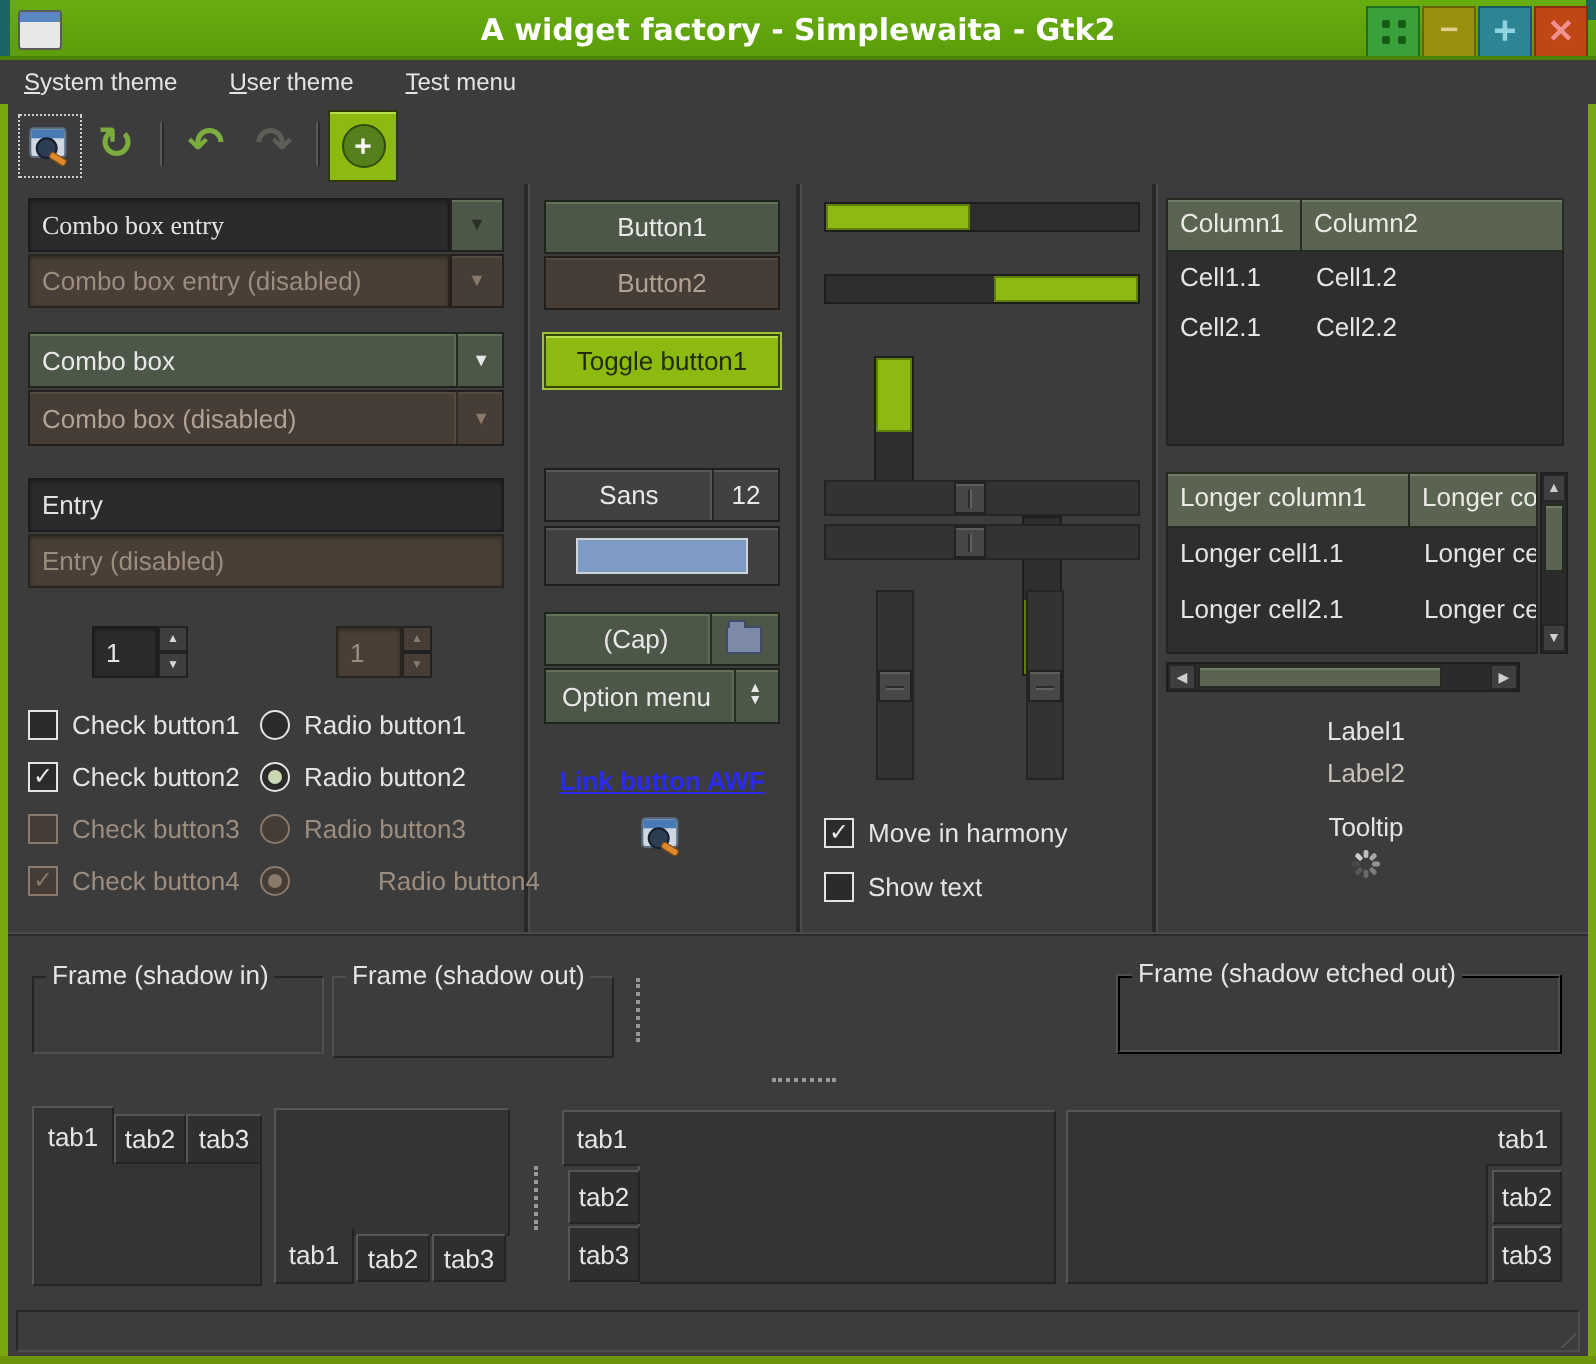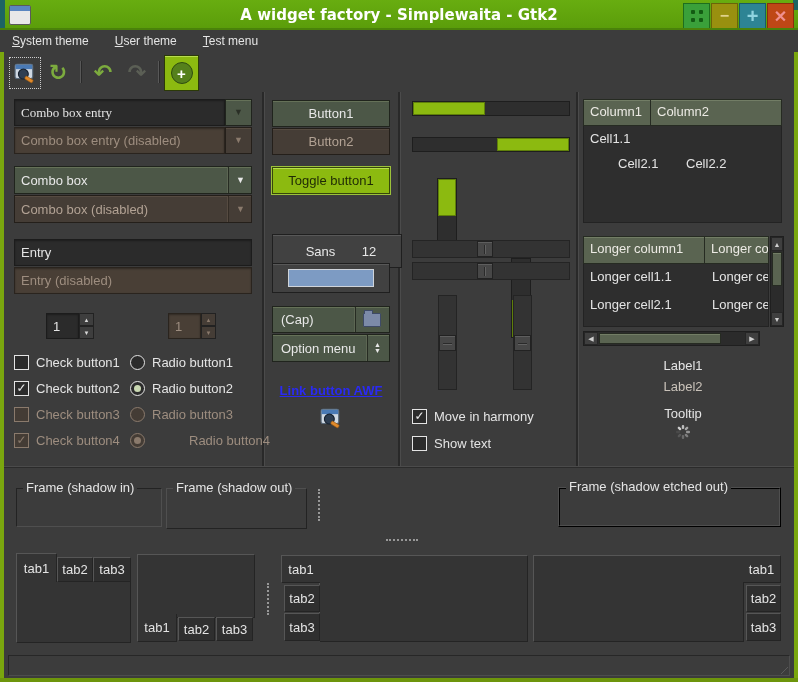--- a/index.html
+++ b/index.html
@@ -230,31 +230,31 @@
   </div>
   <div class="ab chkrow dimtext" style="left:130px;top:429px;height:22px;gap:44px;">
     <span class="rb dis on"></span>
     <span>Radio button4</span>
   </div>
 
   <div class="ab btn" style="left:272px;top:100px;width:118px;height:27px;">Button1</div>
   <div class="ab btn dis" style="left:272px;top:128px;width:118px;height:27px;">Button2</div>
   <div class="ab btn on" style="left:272px;top:167px;width:118px;height:27px;">Toggle button1</div>
 
-  <div class="ab btn neutral" style="left:272px;top:234px;width:130px;height:27px;padding:16px;">
+  <div class="ab btn neutral" style="left:272px;top:234px;width:118px;height:27px;padding:0;">
     <span style="flex:1;text-align:center;">Sans</span>
     <span class="asep" style="border-left-color:#262626;box-shadow:-1px 0 0 #555;"></span>
     <span style="width:32px;text-align:center;">12</span>
   </div>
   <div class="ab btn neutral" style="left:272px;top:263px;width:118px;height:30px;">
     <span style="width: 86px; height: 18px; border: 1px solid rgb(207, 212, 218); box-sizing: border-box; background: rgb(125, 155, 195);"></span>
   </div>
 
   <div class="ab btn" style="left:272px;top:306px;width:118px;height:27px;justify-content:flex-start;padding:0 8px;">
-    <span style="flex:1;">(Cap)</span>
+    <span style="flex:1;text-align:center;">(Cap)</span>
     <span class="asep"></span>
     <span style="position:relative;width:16px;height:12px;margin-left:7px;background:#7c8aa8;border:1px solid #3e4a66;border-radius:1px;">
         <span style="position:absolute;top:-4px;left:0;width:7px;height:3px;background:#7c8aa8;border:1px solid #3e4a66;border-bottom:none;"></span>
       </span>
   </div>
   <div class="ab btn" style="left:272px;top:334px;width:118px;height:28px;justify-content:flex-start;padding:0 8px;">
     <span style="flex:1;">Option menu</span>
     <span class="asep"></span>
     <span style="display:flex;flex-direction:column;margin-left:6px;font-size:7px;line-height:6px;color:#e8e8e8;">
         <span>▲</span>
@@ -322,22 +322,23 @@
   </div>
 
   <div class="ab" style="left:583px;top:99px;width:199px;">
     <div style="display:flex;height:27px;">
       <div class="th" style="width:68px;">Column1</div>
       <div class="th" style="flex:1;border-left:none;">Column2</div>
     </div>
     <div class="tbody" style="height:97px;">
       <div style="display:flex;">
         <div class="td" style="width:68px;">Cell1.1</div>
-      </div>
-      <div style="display:flex;padding-left:28px;">
+        <div class="td" style="flex:1;">Cell1.2</div>
+      </div>
+      <div style="display:flex;">
         <div class="td" style="width:68px;">Cell2.1</div>
         <div class="td" style="flex:1;">Cell2.2</div>
       </div>
     </div>
   </div>
 
   <div class="ab" style="left:583px;top:236px;width:186px;height:91px;overflow:hidden;">
     <div style="display:flex;height:28px;">
       <div class="th" style="width:122px;">Longer column1</div>
       <div class="th" style="flex:1;border-left:none;">Longer column2</div>

